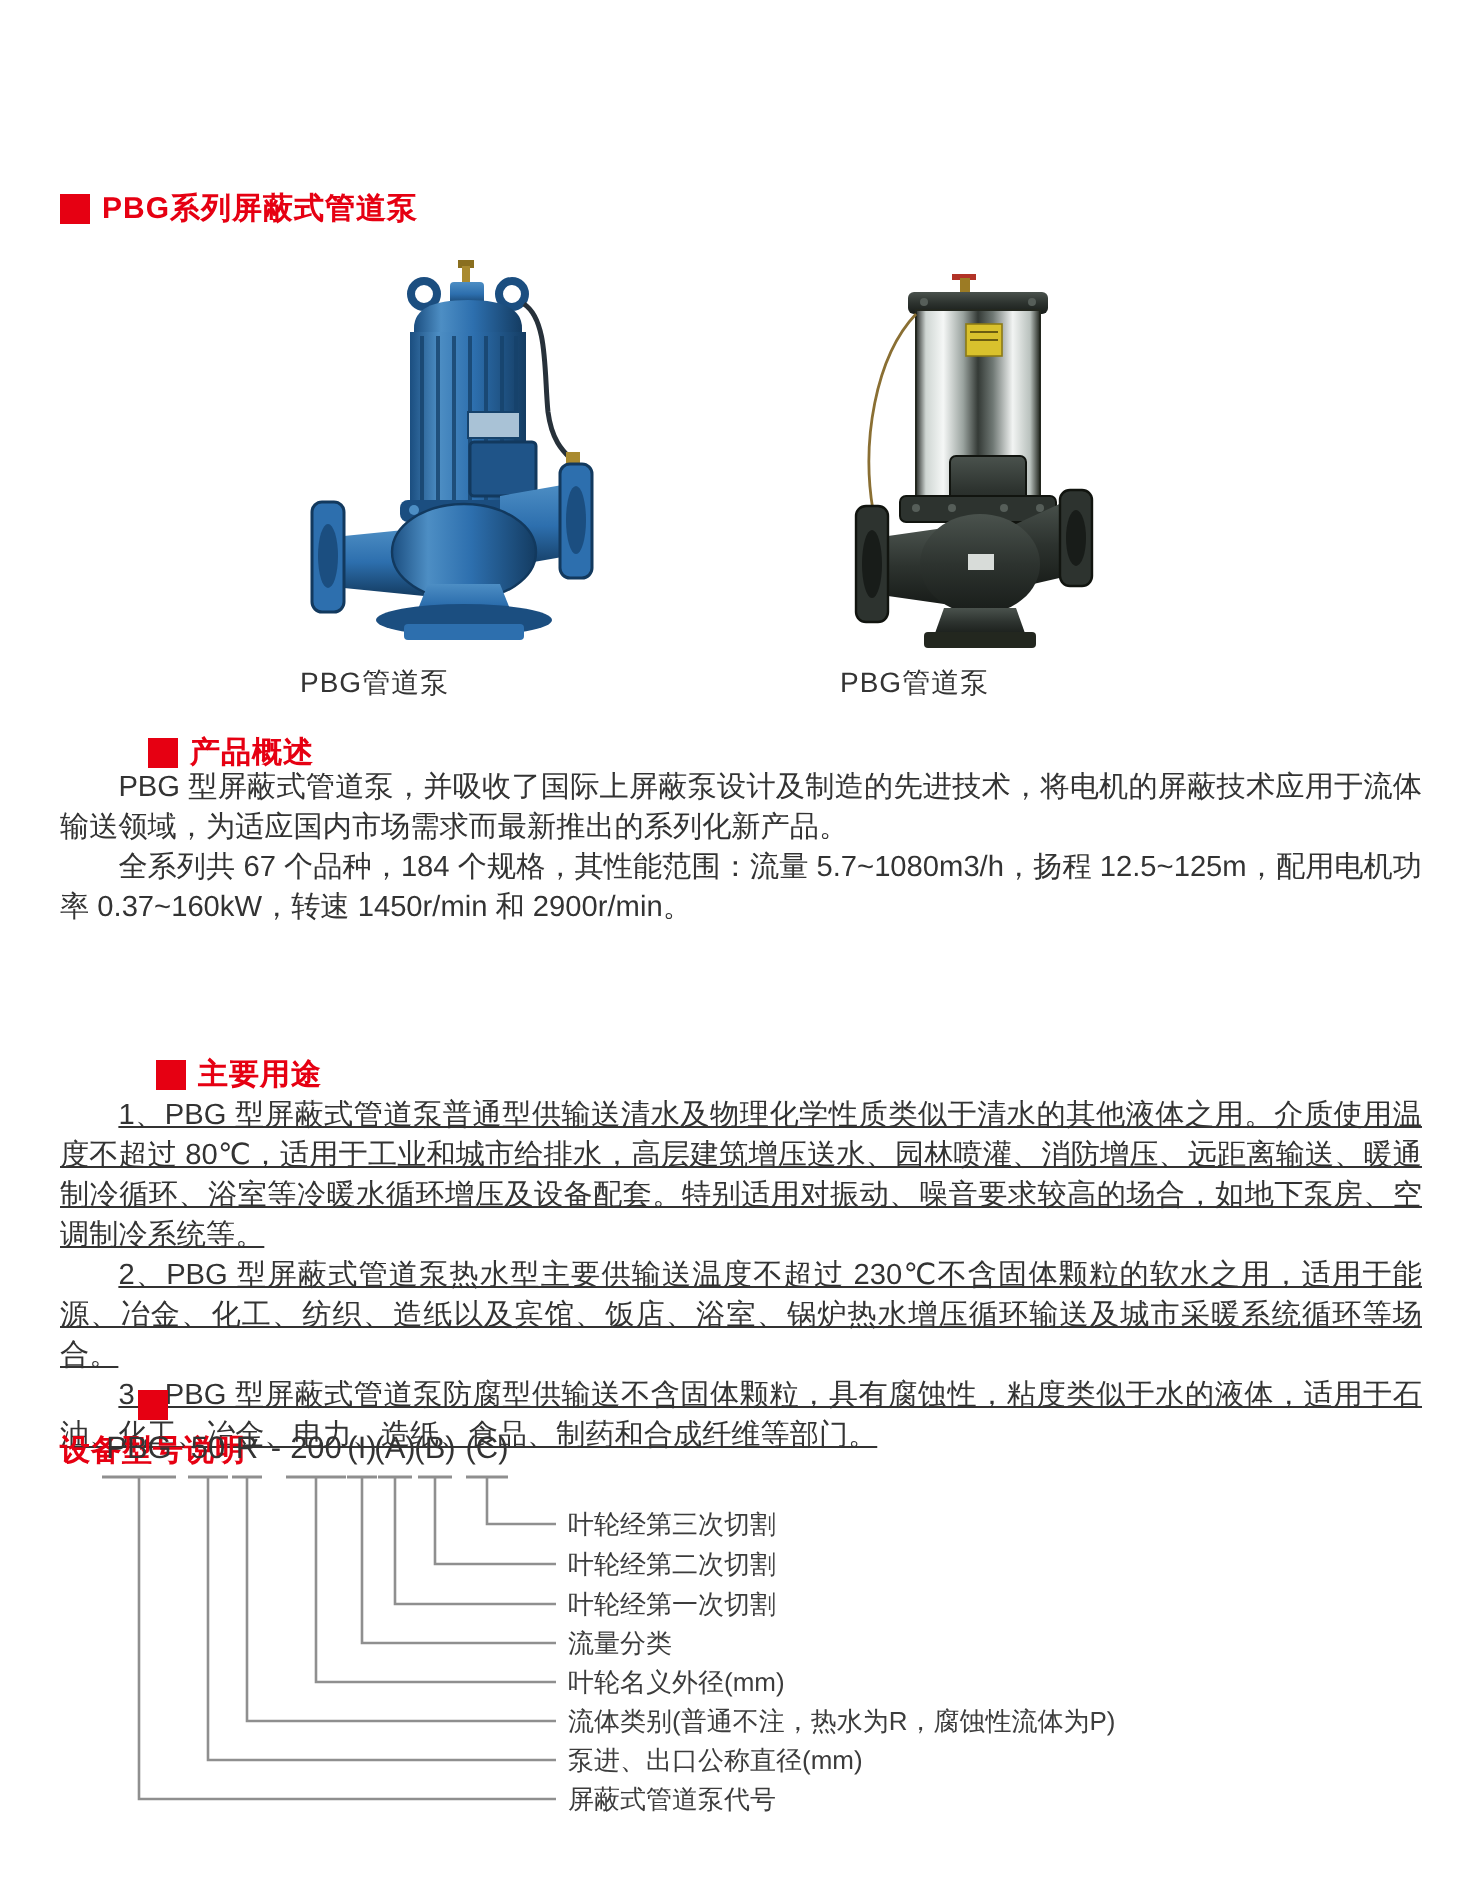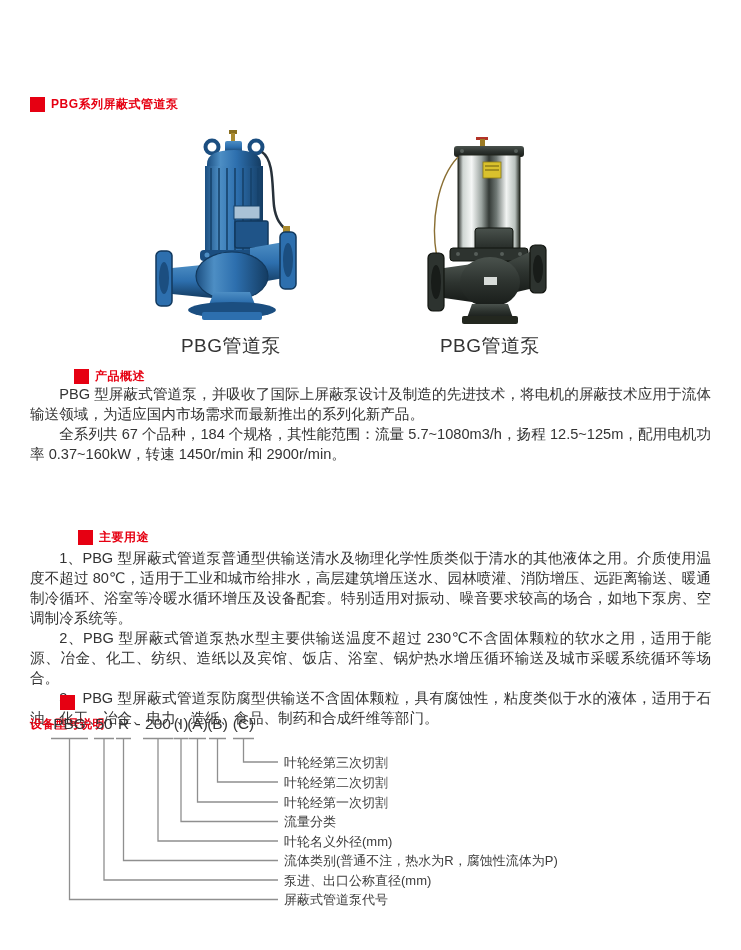--- a/index.html
+++ b/index.html
@@ -2,28 +2,28 @@
 <html><head>
 <meta charset="utf-8">
 <style>
   html,body{margin:0;padding:0;background:#fff;}
   .page{
     position:relative;width:741px;height:950px;background:#ffffff;overflow:hidden;
     font-family:"Liberation Sans","DejaVu Sans",sans-serif;color:#333;
   }
   .heading{position:absolute;left:30px;display:flex;align-items:center;gap:6px;height:20px;}
   .heading .sq{width:15px;height:15px;background:#e60012;flex:0 0 auto;}
-  .heading .htxt{font-size:12px;font-weight:bold;color:#e60012;letter-spacing:0.5px;white-space:nowrap;}
+  .heading .htxt{font-size:15px;font-weight:bold;color:#e60012;letter-spacing:0.5px;white-space:nowrap;}
   .bodyblock{
     position:absolute;left:30px;width:681px;
     font-size:14.6px;line-height:20px;color:#333;
     text-align:justify;text-justify:inter-ideograph;
   }
   .bodyblock p{margin:0;text-indent:2em;}
-  .caption{position:absolute;font-size:19px;color:#333;text-align:center;letter-spacing:0.5px;}
+  .caption{position:absolute;font-size:14px;color:#333;text-align:left;letter-spacing:0.5px;}
   .figure{position:absolute;}
   svg text{font-family:"Liberation Sans","DejaVu Sans",sans-serif;}
 </style>
 </head>
 <body>
 
 <div class="page">
 
   <div class="heading" style="top:94px;">
     <span class="sq"></span>
@@ -167,21 +167,21 @@
   </div>
   <div class="bodyblock" style="top:384px;">
     <p>PBG 型屏蔽式管道泵，并吸收了国际上屏蔽泵设计及制造的先进技术，将电机的屏蔽技术应用于流体输送领域，为适应国内市场需求而最新推出的系列化新产品。</p>
     <p>全系列共 67 个品种，184 个规格，其性能范围：流量 5.7~1080m3/h，扬程 12.5~125m，配用电机功率 0.37~160kW，转速 1450r/min 和 2900r/min。</p>
   </div>
 
   <div class="heading" style="top:527px;margin-left:48px;">
     <span class="sq"></span>
     <span class="htxt">主要用途</span>
   </div>
-  <div class="bodyblock" style="top:548px;">
+  <div class="bodyblock" style="top:548px;text-decoration:underline;">
     <p>1、PBG 型屏蔽式管道泵普通型供输送清水及物理化学性质类似于清水的其他液体之用。介质使用温度不超过 80℃，适用于工业和城市给排水，高层建筑增压送水、园林喷灌、消防增压、远距离输送、暖通制冷循环、浴室等冷暖水循环增压及设备配套。特别适用对振动、噪音要求较高的场合，如地下泵房、空调制冷系统等。</p>
     <p>2、PBG 型屏蔽式管道泵热水型主要供输送温度不超过 230℃不含固体颗粒的软水之用，适用于能源、冶金、化工、纺织、造纸以及宾馆、饭店、浴室、锅炉热水增压循环输送及城市采暖系统循环等场合。</p>
     <p>3、PBG 型屏蔽式管道泵防腐型供输送不含固体颗粒，具有腐蚀性，粘度类似于水的液体，适用于石油、化工、冶金、电力、造纸、食品、制药和合成纤维等部门。</p>
   </div>
 
   <div class="heading" style="top:695px;flex-direction:column;">
     <span class="sq"></span>
     <span class="htxt">设备型号说明</span>
   </div>
 

